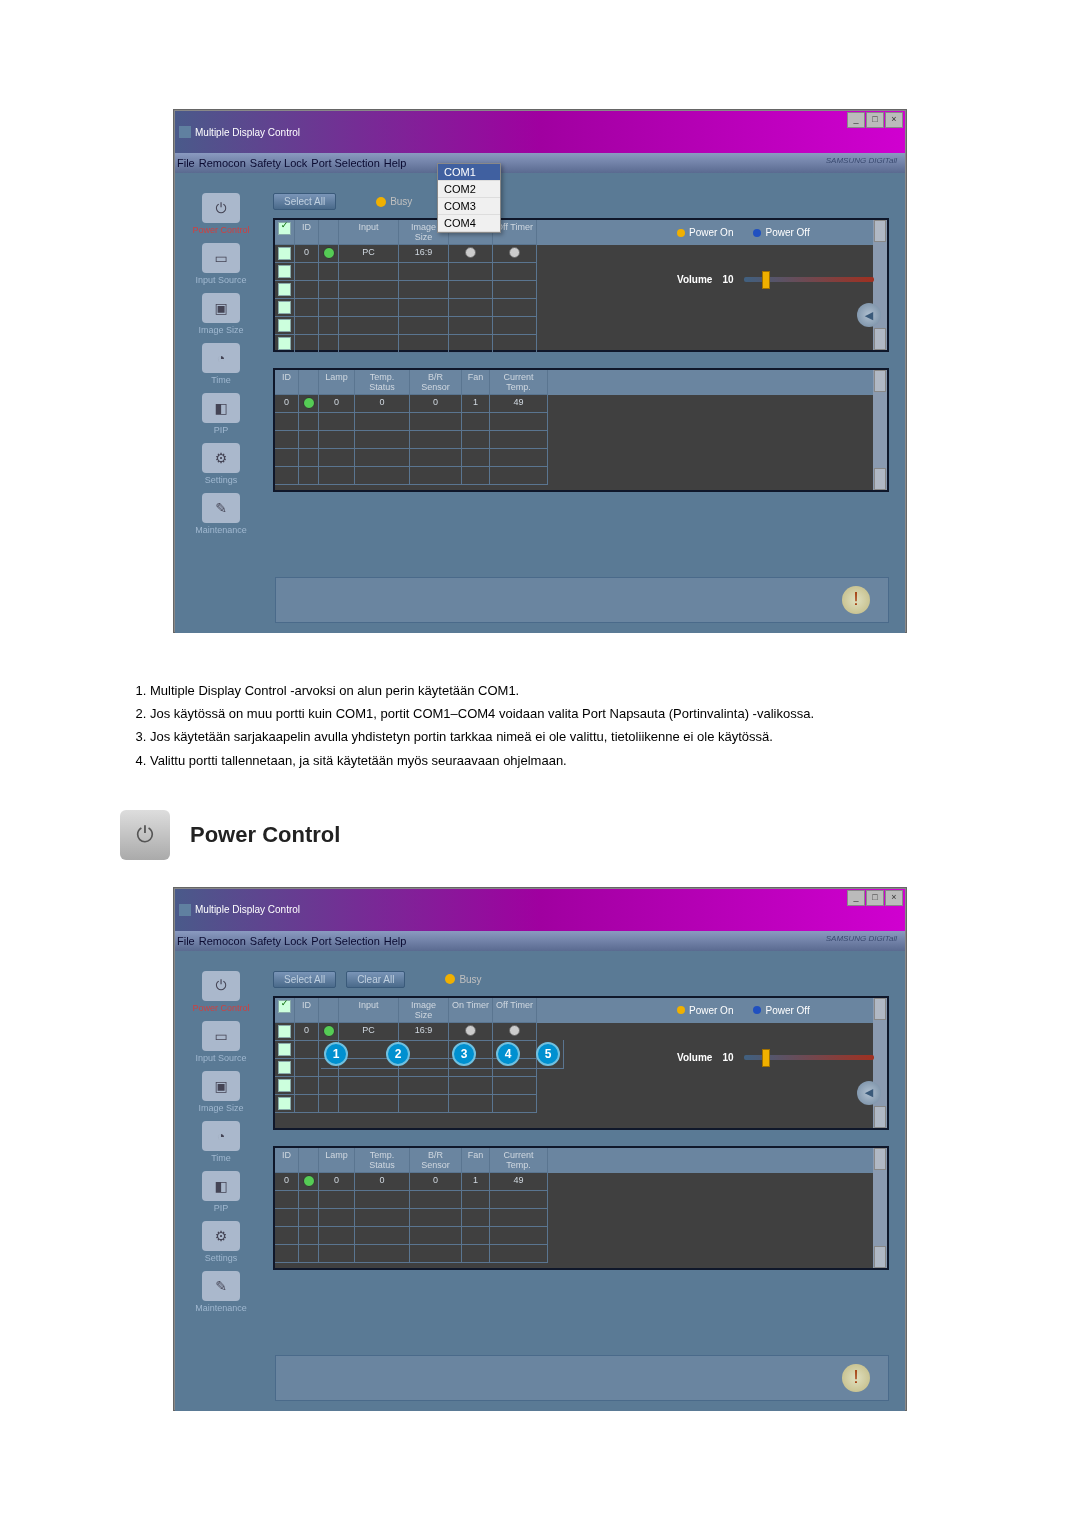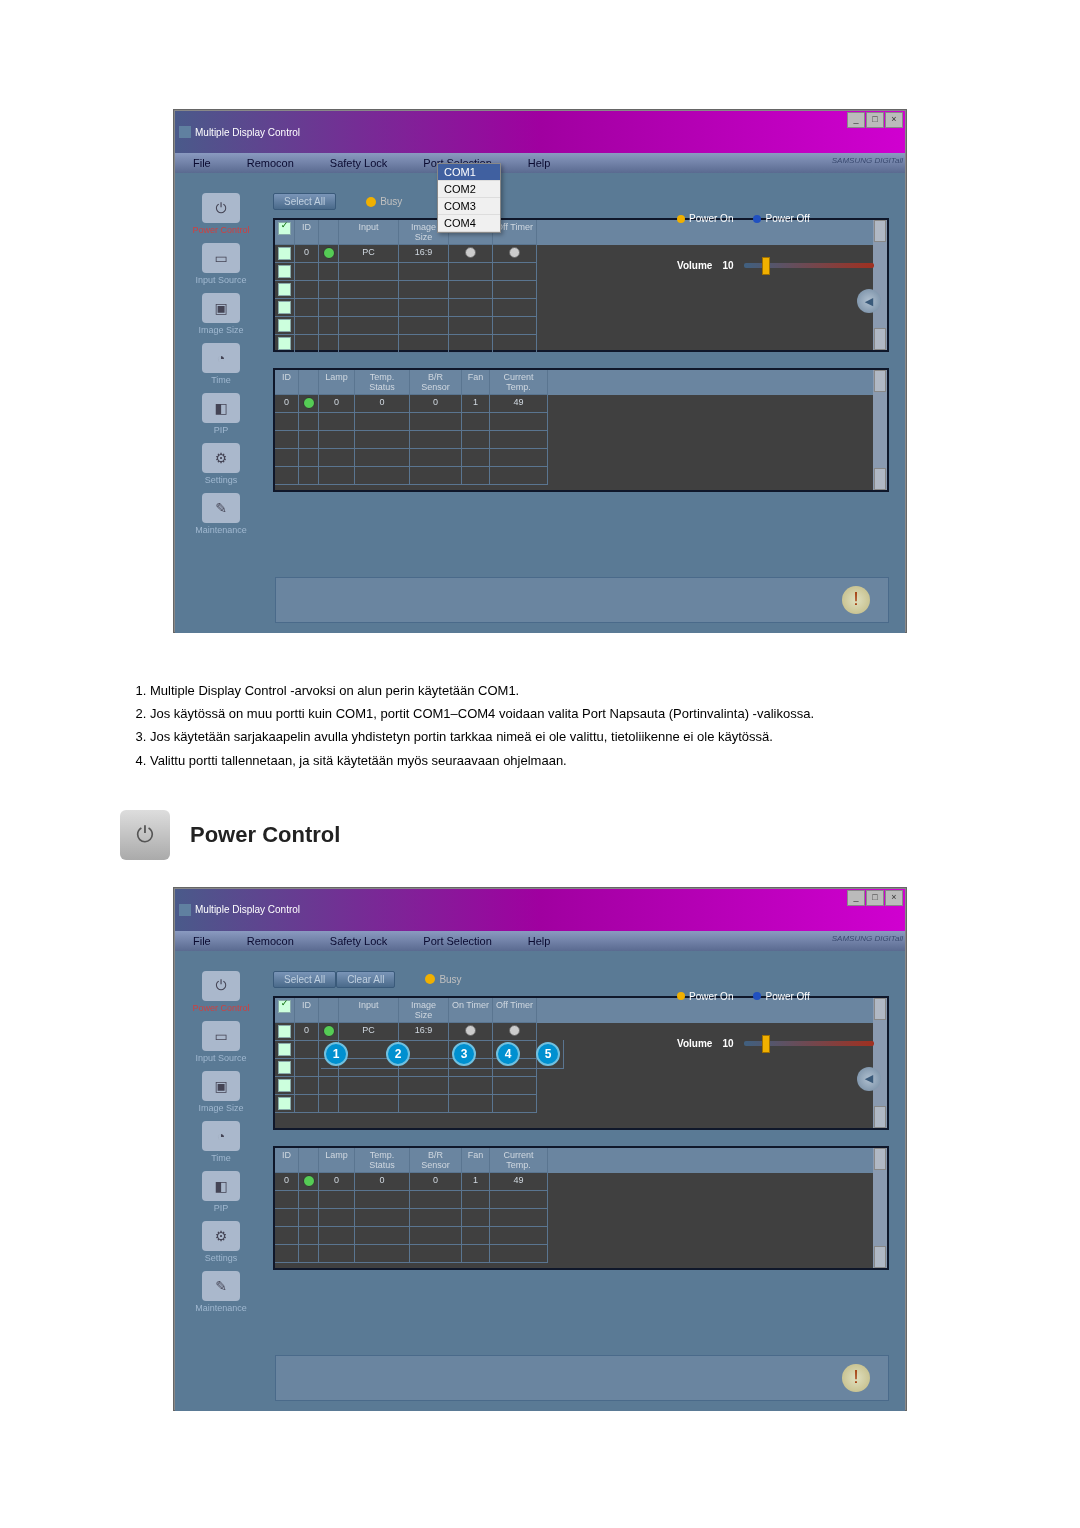--- a/index.html
+++ b/index.html
@@ -3,54 +3,54 @@
 <meta charset="utf-8">
 <style>
   html,body{margin:0;padding:0;background:#fff;font-family:Arial,Helvetica,sans-serif;font-size:13px;color:#000}
   .page{width:1080px;height:1528px;position:relative;margin:0 auto;box-sizing:border-box;padding:110px 120px 0 120px}
   .app-window{width:730px;height:520px;margin:0 auto 50px auto;border:1px solid #888;background:#3a5a7a;position:relative;box-shadow:0 0 0 1px #666}
   .titlebar{height:18px;background:linear-gradient(to right,#4a5a8a,#a000a0,#d000d0);color:#fff;font-size:10px;display:flex;align-items:center;padding:12px 4px;position:relative}
   .titlebar .icon{width:12px;height:12px;background:#6080a0;margin-right:4px;display:inline-block}
   .win-btns{position:absolute;right:2px;top:1px;display:flex;gap:1px}
   .win-btn{width:16px;height:14px;background:#bbb;border:1px solid #888;font-size:9px;text-align:center;line-height:12px;color:#333}
   .menubar{height:20px;background:linear-gradient(to bottom,#8a9ac0,#5a6a90);display:flex;align-items:center;font-size:11px;color:#0a0a30;position:relative}
-  .menubar .mi{padding:0 18px;height:100%;display:flex;align-items:center;cursor:default}
-  .menubar .brand{position:absolute;right:2px;top:3px;font-size:8px;color:#3a4a70;font-style:italic}
+  .menubar .mi{padding:0 2px;height:100%;display:flex;align-items:center;cursor:default}
+  .menubar .brand{position:absolute;right:8px;top:3px;font-size:8px;color:#3a4a70;font-style:italic}
   .dropdown{position:absolute;left:262px;top:52px;background:#f0f0f0;border:1px solid #888;width:62px;z-index:10;box-shadow:2px 2px 4px rgba(0,0,0,.3)}
   .dropdown .dditem{font-size:11px;padding:2px 6px;border-bottom:1px solid #ddd}
   .dropdown .dditem.sel{background:#4060a0;color:#fff}
   .body{position:relative;height:460px;background:#5a7a95;display:flex}
   .sidebar{width:92px;background:#5a7a95;padding-top:20px}
   .sitem{text-align:center;margin-bottom:8px;cursor:default}
   .sicon{width:38px;height:30px;margin:0 auto 2px auto;background:#aab8cc;border-radius:4px;display:flex;align-items:center;justify-content:center;font-size:14px;color:#445}
   .slabel{font-size:9px;color:#a0b8d0}
   .slabel.active{color:#d04040}
   .main{flex:1;padding:20px 16px 6px 6px;position:relative}
-  .toprow{display:flex;align-items:center;gap:0;margin-bottom:8px}
+  .toprow{display:flex;align-items:center;gap:10px;margin-bottom:8px}
   .btn{background:linear-gradient(to bottom,#7a95b8,#4a6a8a);color:#c0d0e0;font-size:10px;padding:2px 10px;border:1px solid #3a5a7a;border-radius:2px}
   .busy{display:flex;align-items:center;gap:4px;font-size:10px;color:#c0c0c0;margin-left:30px}
   .busy .dot{width:10px;height:10px;border-radius:50%;background:#f0b000}
   .grid{background:#404040;border:2px solid #0f172a}
   .gh{display:flex;background:#6a85a0;font-size:9px;color:#d0d8e0}
   .gh>div,.gr>div{border-right:1px solid #5a7590;border-bottom:1px solid #5a7590;padding:2px 3px;text-align:center;box-sizing:border-box;overflow:hidden}
   .gr{display:flex;font-size:9px;color:#d0d8e0;height:18px}
   .c-chk{width:20px}.c-id{width:24px}.c-st{width:20px}.c-in{width:60px}.c-siz{width:50px}.c-on{width:44px}.c-off{width:44px}
   .c-lamp{width:36px}.c-temp{width:55px}.c-br{width:52px}.c-fan{width:28px}.c-ct{width:58px}
   .chk{width:11px;height:11px;background:#cfd;border:1px solid #8aa;display:inline-block}
   .chk.on::after{content:"✓";font-size:9px;color:#060;position:relative;top:-3px}
   .led{width:10px;height:10px;border-radius:50%;display:inline-block;border:1px solid #333}
   .led.g{background:#5c5}
   .radio{width:9px;height:9px;border-radius:50%;border:1px solid #666;display:inline-block;background:#ccc}
   .scrollbar{width:14px;background:#8a9ab0;position:relative}
   .thumb{position:absolute;left:1px;right:1px;height:20px;background:#b0b8c4;border:1px solid #888}
   .thumb.top{top:0}.thumb.bot{bottom:0}
   .grid1{height:130px;display:flex}
   .gridbody{flex:1}
   .grid2{margin-top:16px}
-  .rpanel{position:absolute;right:18px;top:40px;width:210px}
+  .rpanel{position:absolute;right:18px;top:54px;width:210px}
   .pwrbtns{display:flex;gap:20px;margin-bottom:36px}
   .pwrbtn{font-size:10px;color:#fff;display:flex;align-items:center;gap:4px}
   .pbdot{width:8px;height:8px;border-radius:50%}
   .pbdot.on{background:#f0b000}.pbdot.off{background:#2050c0}
   .vol{display:flex;align-items:center;gap:10px;font-size:10px;color:#fff;font-weight:bold}
   .slider{width:130px;height:5px;background:linear-gradient(to right,#406080,#a03020);position:relative;border-radius:2px}
   .slider .sb{position:absolute;left:18px;top:-6px;width:6px;height:16px;background:#f0b000;border:1px solid #a07000}
   .mute{width:24px;height:24px;border-radius:50%;background:radial-gradient(circle,#b0c0d0,#7088a0);display:flex;align-items:center;justify-content:center;color:#3a5a7a;font-size:11px;margin-top:18px;margin-left:180px}
   .statusbar{position:absolute;left:100px;right:16px;bottom:10px;height:44px;background:#6a85a0;border:1px solid #4a6a8a}
   .statusbar .warn{position:absolute;right:18px;top:8px;width:28px;height:28px;border-radius:50%;background:radial-gradient(circle,#e0e0c0,#c0b880);color:#a03000;font-size:18px;text-align:center;line-height:26px}

